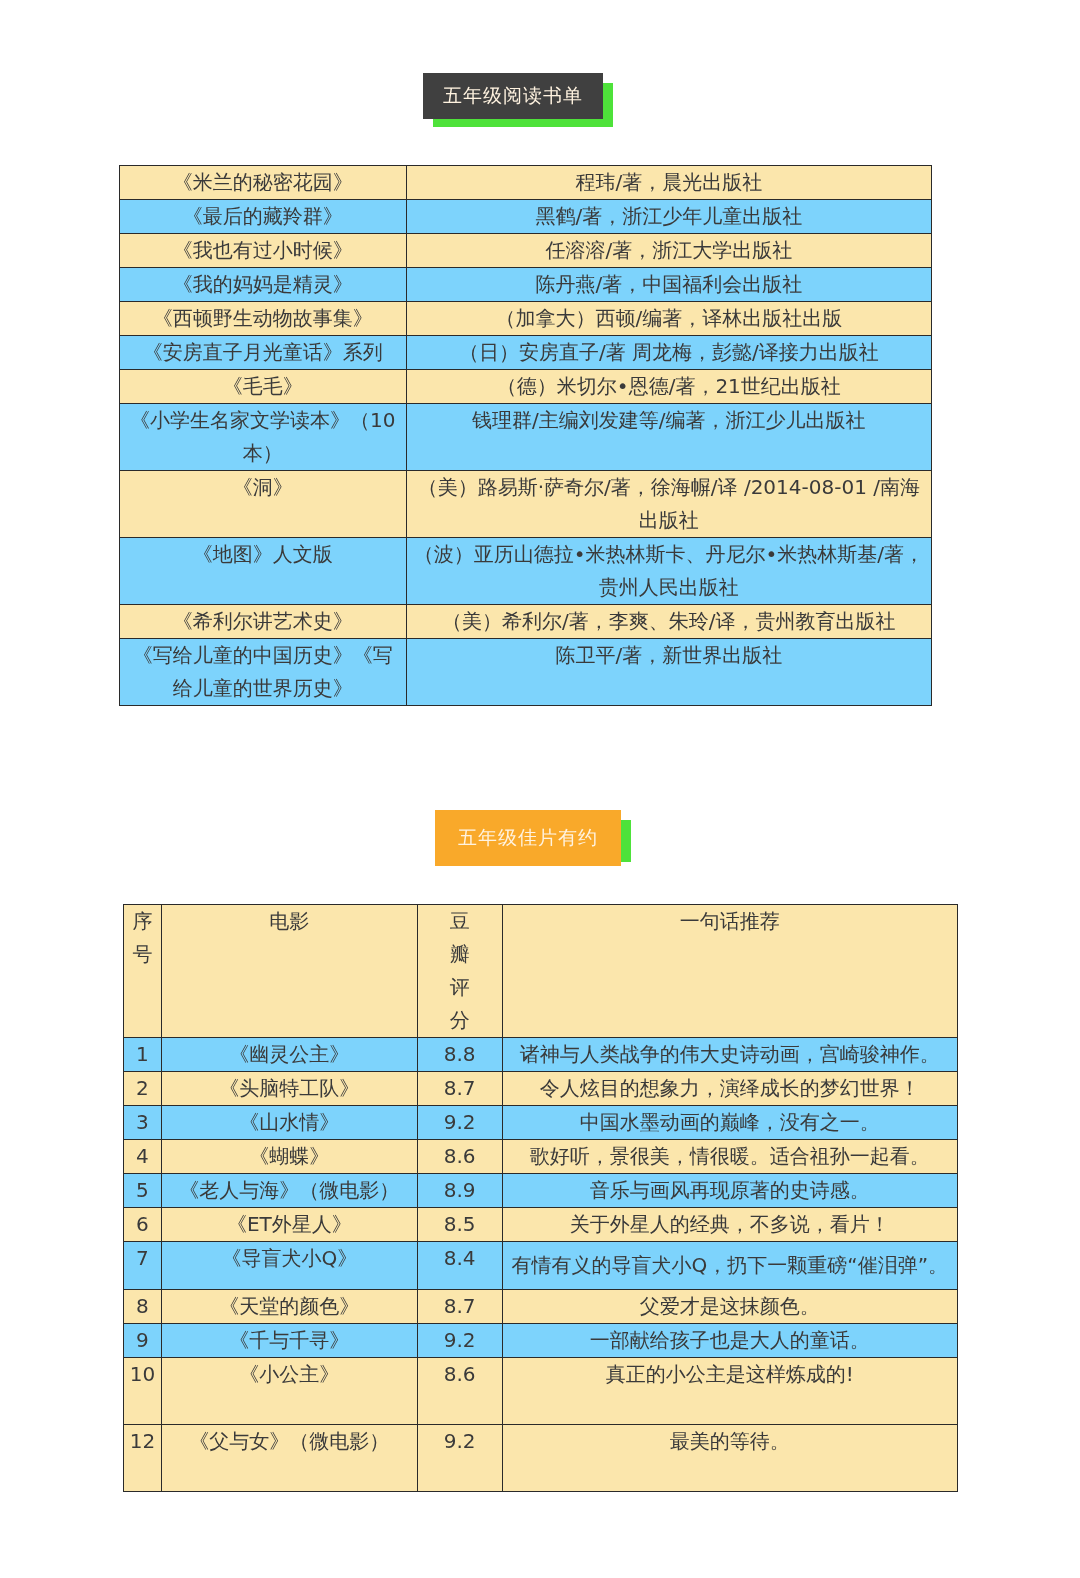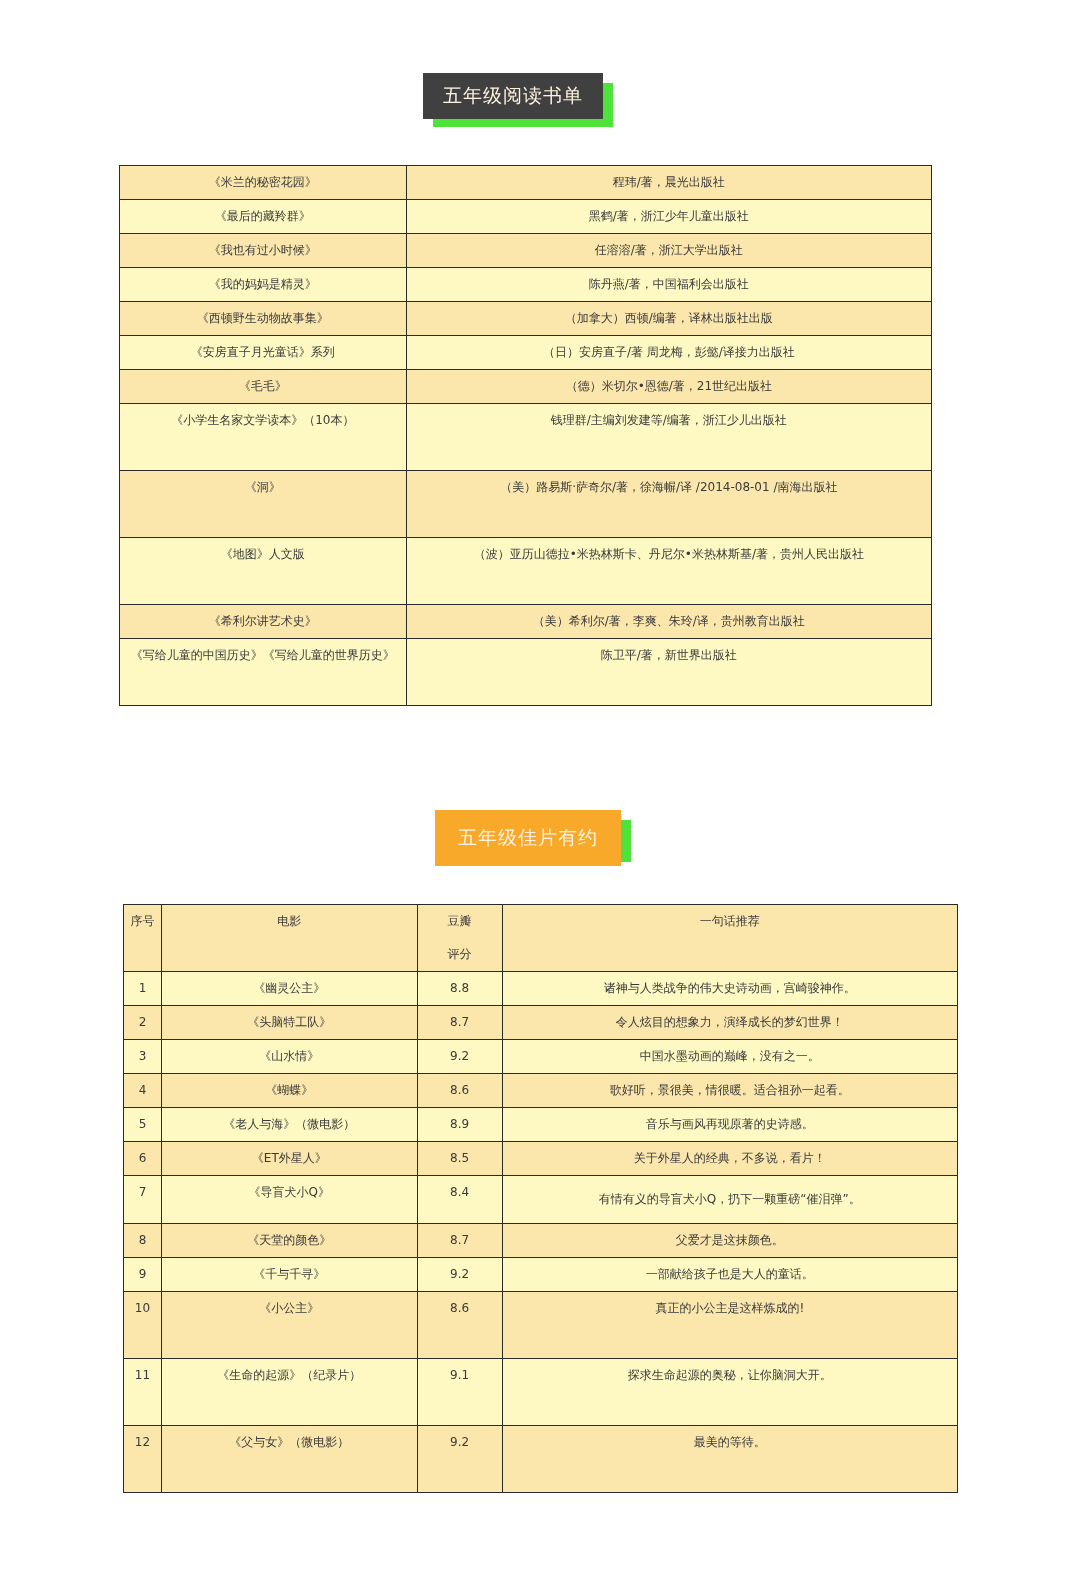--- a/index.html
+++ b/index.html
@@ -2,24 +2,24 @@
 <html><head>
 <meta charset="utf-8">
 <style>
   html, body { margin:0; padding:0; background:#ffffff; }
   body { width:1080px; height:1578px; position:relative; font-family:"DejaVu Sans", sans-serif; color:#3a3a3a; overflow:hidden; }
   .badge-wrap { position:absolute; }
   .badge-shadow { position:absolute; background:#4ee23a; }
   .badge { position:absolute; color:#fff3e0; font-size:19px; display:flex; align-items:center; justify-content:center; letter-spacing:1px; }
   .badge1 .badge { background:#404040; }
   .badge2 .badge { background:#f9a92a; }
-  table { position:absolute; border-collapse:collapse; font-size:12px; }
+  table { position:absolute; border-collapse:collapse; font-size:20px; }
   td { border:1.5px solid #2a2a2a; text-align:center; vertical-align:top; padding:0 6px; line-height:33px; color:#3a3a3a; }
   tr.y td { background:#fbe6ac; }
-  tr.w td { background:#fef9c3; }
+  tr.w td { background:#7dd3fc; }
   #books td { height:33px; }
   #movies td.idx { padding:0; }
 </style>
 </head>
 <body>
 
 <div class="badge-wrap badge1" style="left:423px;top:73px;width:190px;height:54px;">
   <div class="badge-shadow" style="left:10px;top:10px;width:180px;height:44px;"></div>
   <div class="badge" style="left:0;top:0;width:180px;height:46px;">五年级阅读书单</div>
 </div>
@@ -153,26 +153,20 @@
         <td>《千与千寻》</td>
         <td>9.2</td>
         <td>一部献给孩子也是大人的童话。</td>
       </tr>
     <tr class="y">
         <td class="idx" style="height:66px;word-break:break-all;">10</td>
         <td>《小公主》</td>
         <td>8.6</td>
         <td>真正的小公主是这样炼成的!</td>
       </tr>
-    <tr class="w">
-        <td class="idx" style="height:66px;word-break:break-all;">11</td>
-        <td>《生命的起源》（纪录片）</td>
-        <td>9.1</td>
-        <td>探求生命起源的奥秘，让你脑洞大开。</td>
-      </tr>
     <tr class="y">
         <td class="idx" style="height:66px;word-break:break-all;">12</td>
         <td>《父与女》（微电影）</td>
         <td>9.2</td>
         <td>最美的等待。</td>
       </tr>
   </tbody>
 </table>
 
 </body></html>

